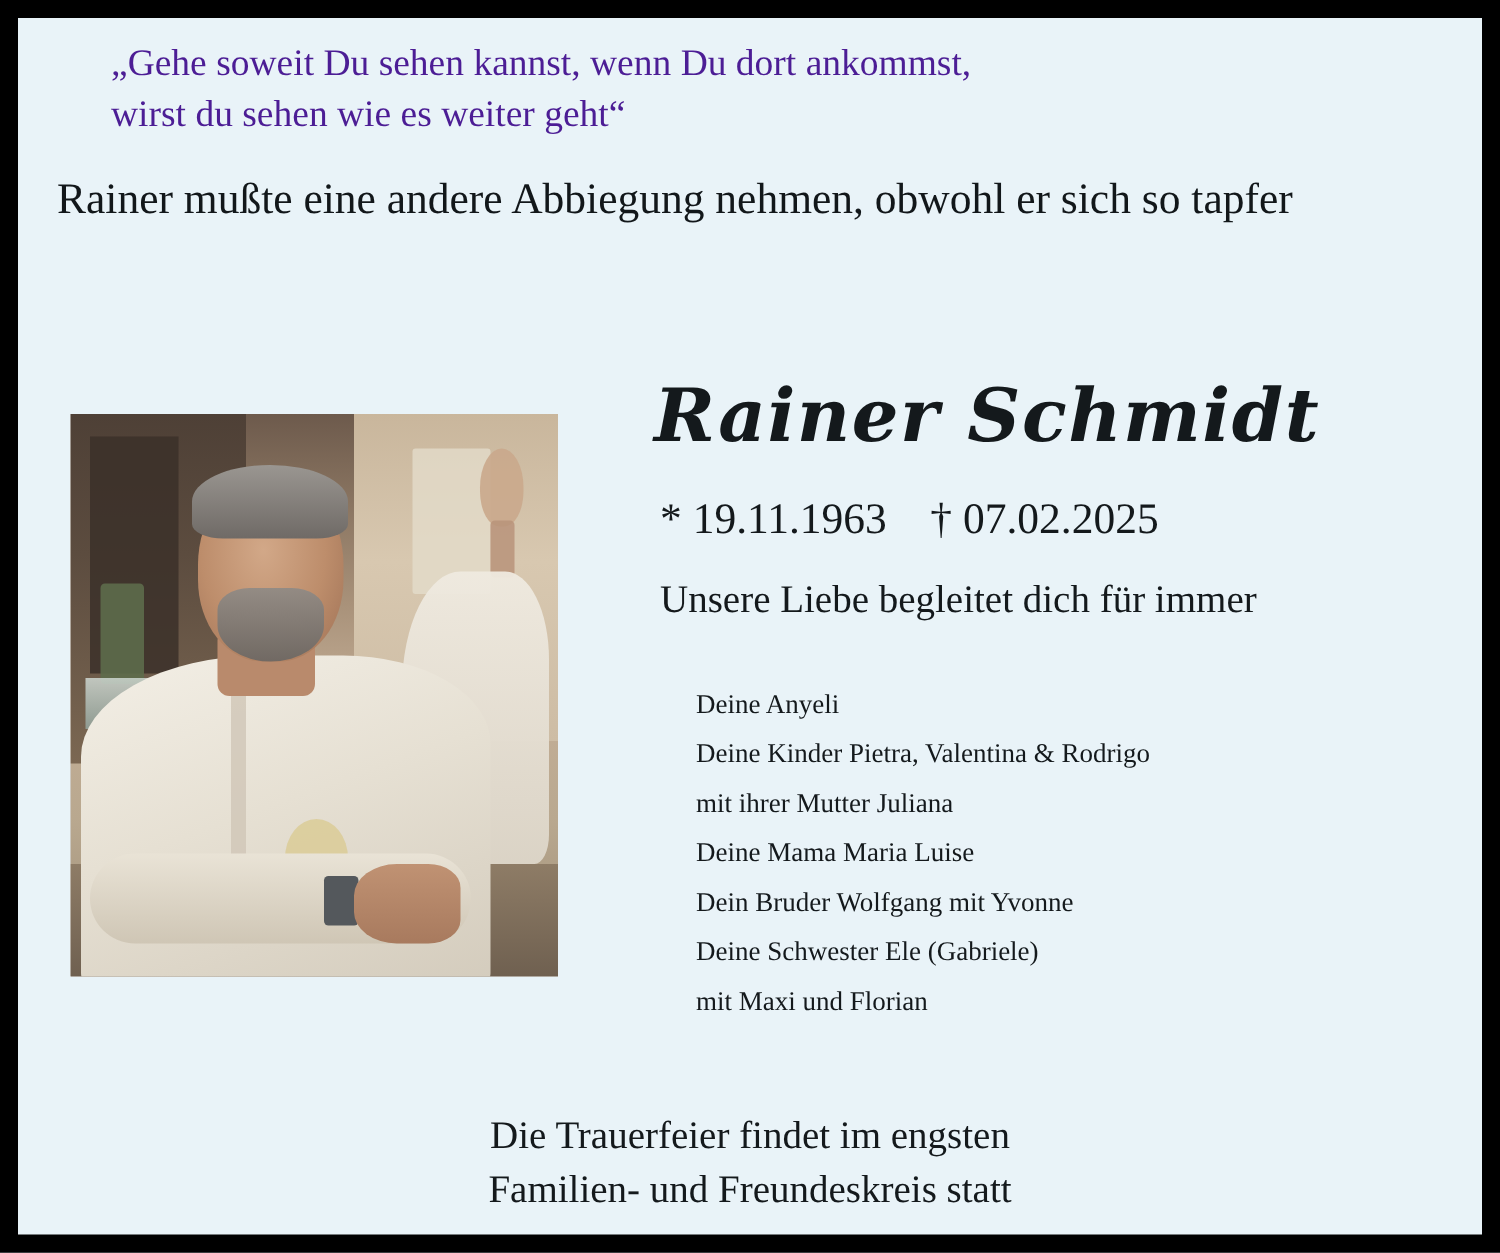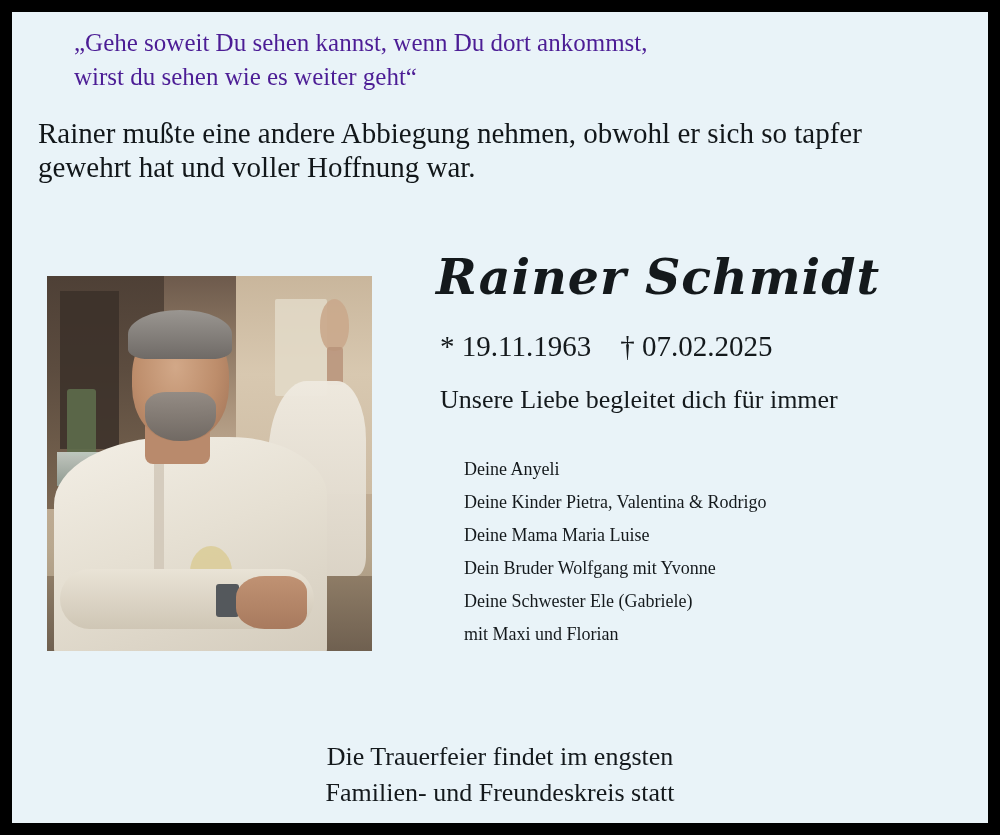--- a/index.html
+++ b/index.html
@@ -241,21 +241,20 @@
 
 <div class="notice">
 
   <div class="quote">
     <div class="line">„Gehe soweit Du sehen kannst, wenn Du dort ankommst,</div>
     <div class="line">wirst du sehen wie es weiter geht“</div>
   </div>
 
   <div class="intro">
     <div class="line">Rainer mußte eine andere Abbiegung nehmen, obwohl er sich so tapfer</div>
-    <div class="line">gewehrt hat und voller Hoffnung war.</div>
   </div>
 
   <div class="photo-frame">
     <div class="ph-bg"></div>
     <div class="ph-wall-left"></div>
     <div class="ph-dark-panel"></div>
     <div class="ph-green"></div>
     <div class="ph-shelf"></div>
     <div class="ph-right-wall"></div>
     <div class="ph-window"></div>
@@ -277,20 +276,21 @@
 
   <div class="name">Rainer Schmidt</div>
 
   <div class="dates">* 19.11.1963    † 07.02.2025</div>
 
   <div class="motto">Unsere Liebe begleitet dich für immer</div>
 
   <div class="family">
     <div class="line">Deine Anyeli</div>
     <div class="line">Deine Kinder Pietra, Valentina &amp; Rodrigo</div>
+    <div class="line">mit ihrer Mutter Juliana</div>
     <div class="line">Deine Mama Maria Luise</div>
     <div class="line">Dein Bruder Wolfgang mit Yvonne</div>
     <div class="line">Deine Schwester Ele (Gabriele)</div>
     <div class="line">mit Maxi und Florian</div>
   </div>
 
   <div class="footer">
     <div class="line">Die Trauerfeier findet im engsten</div>
     <div class="line">Familien- und Freundeskreis statt</div>
   </div>

